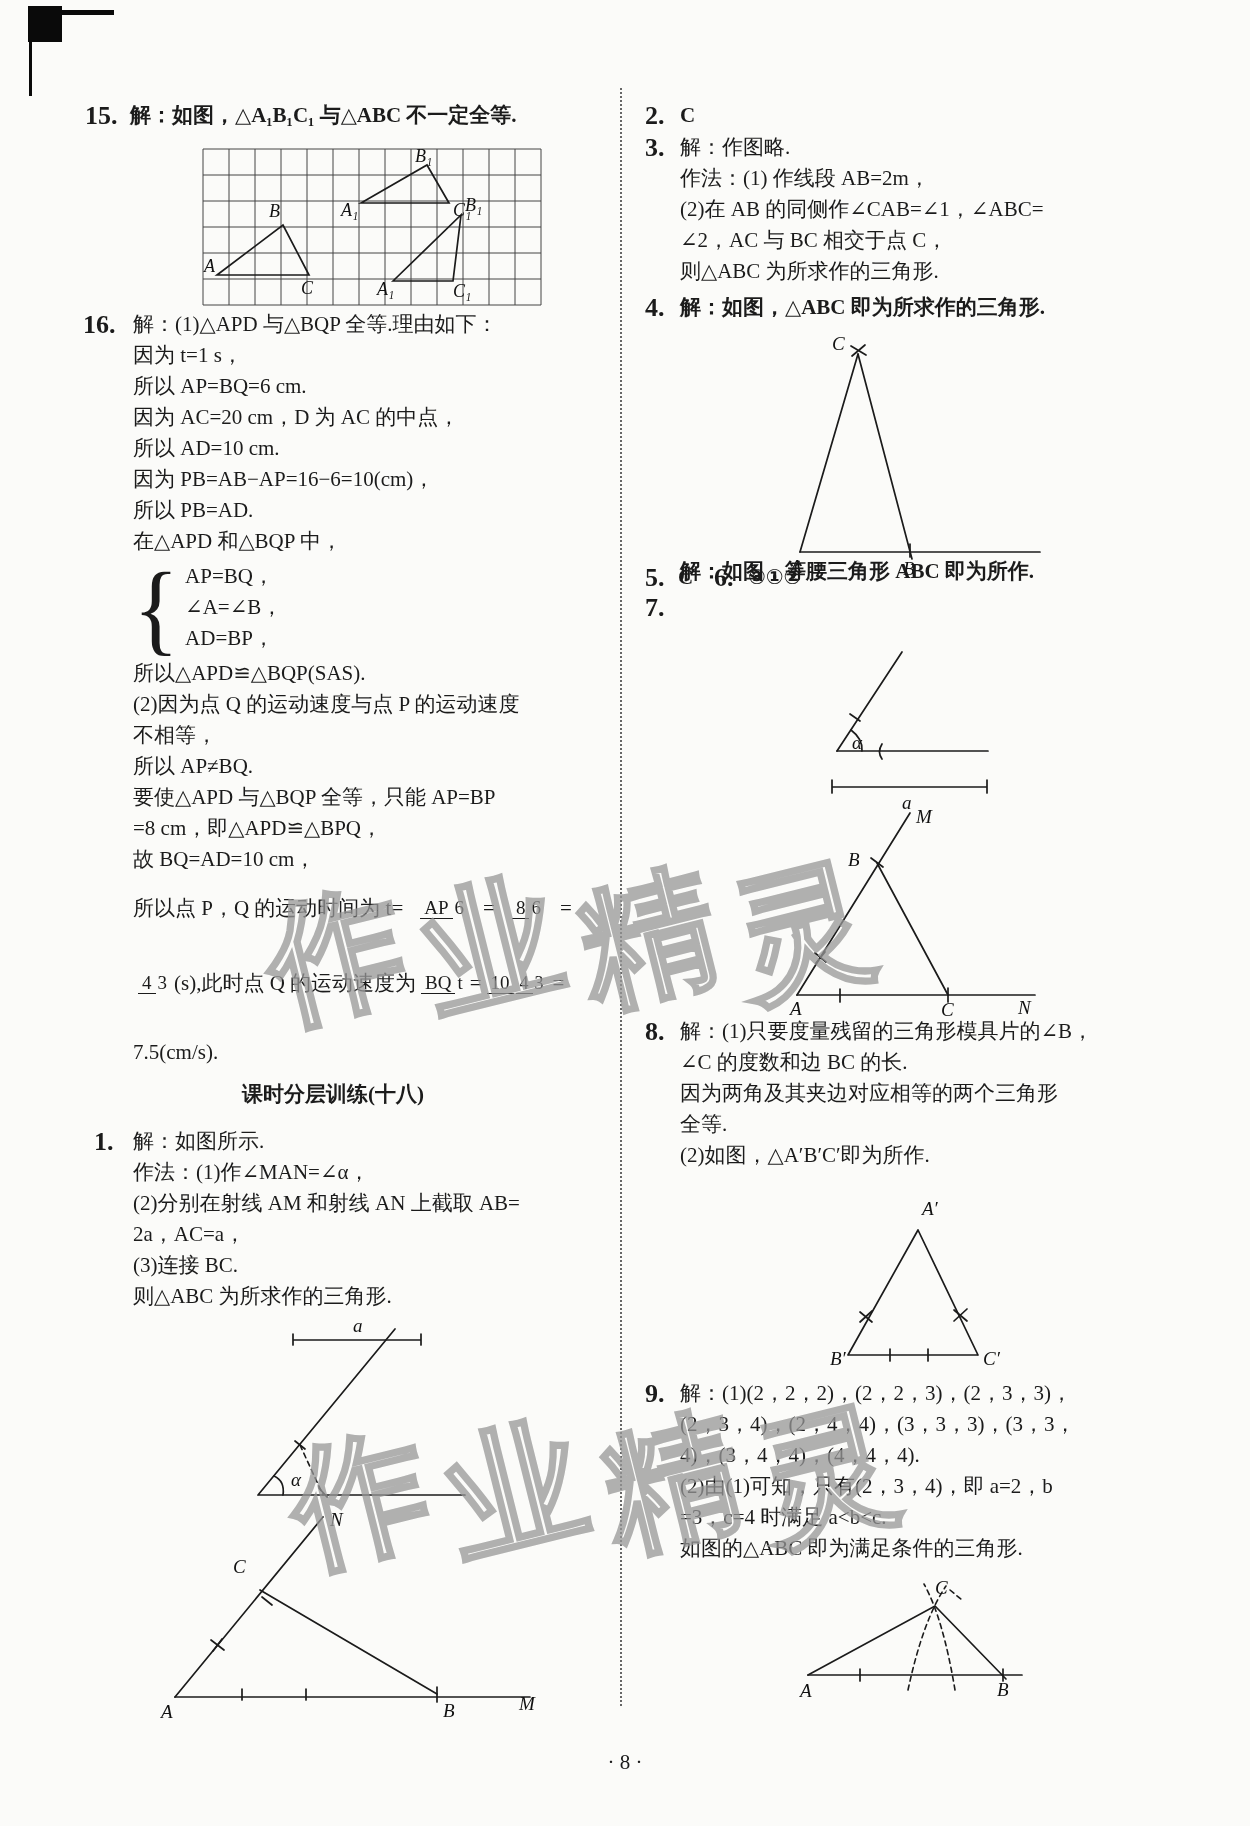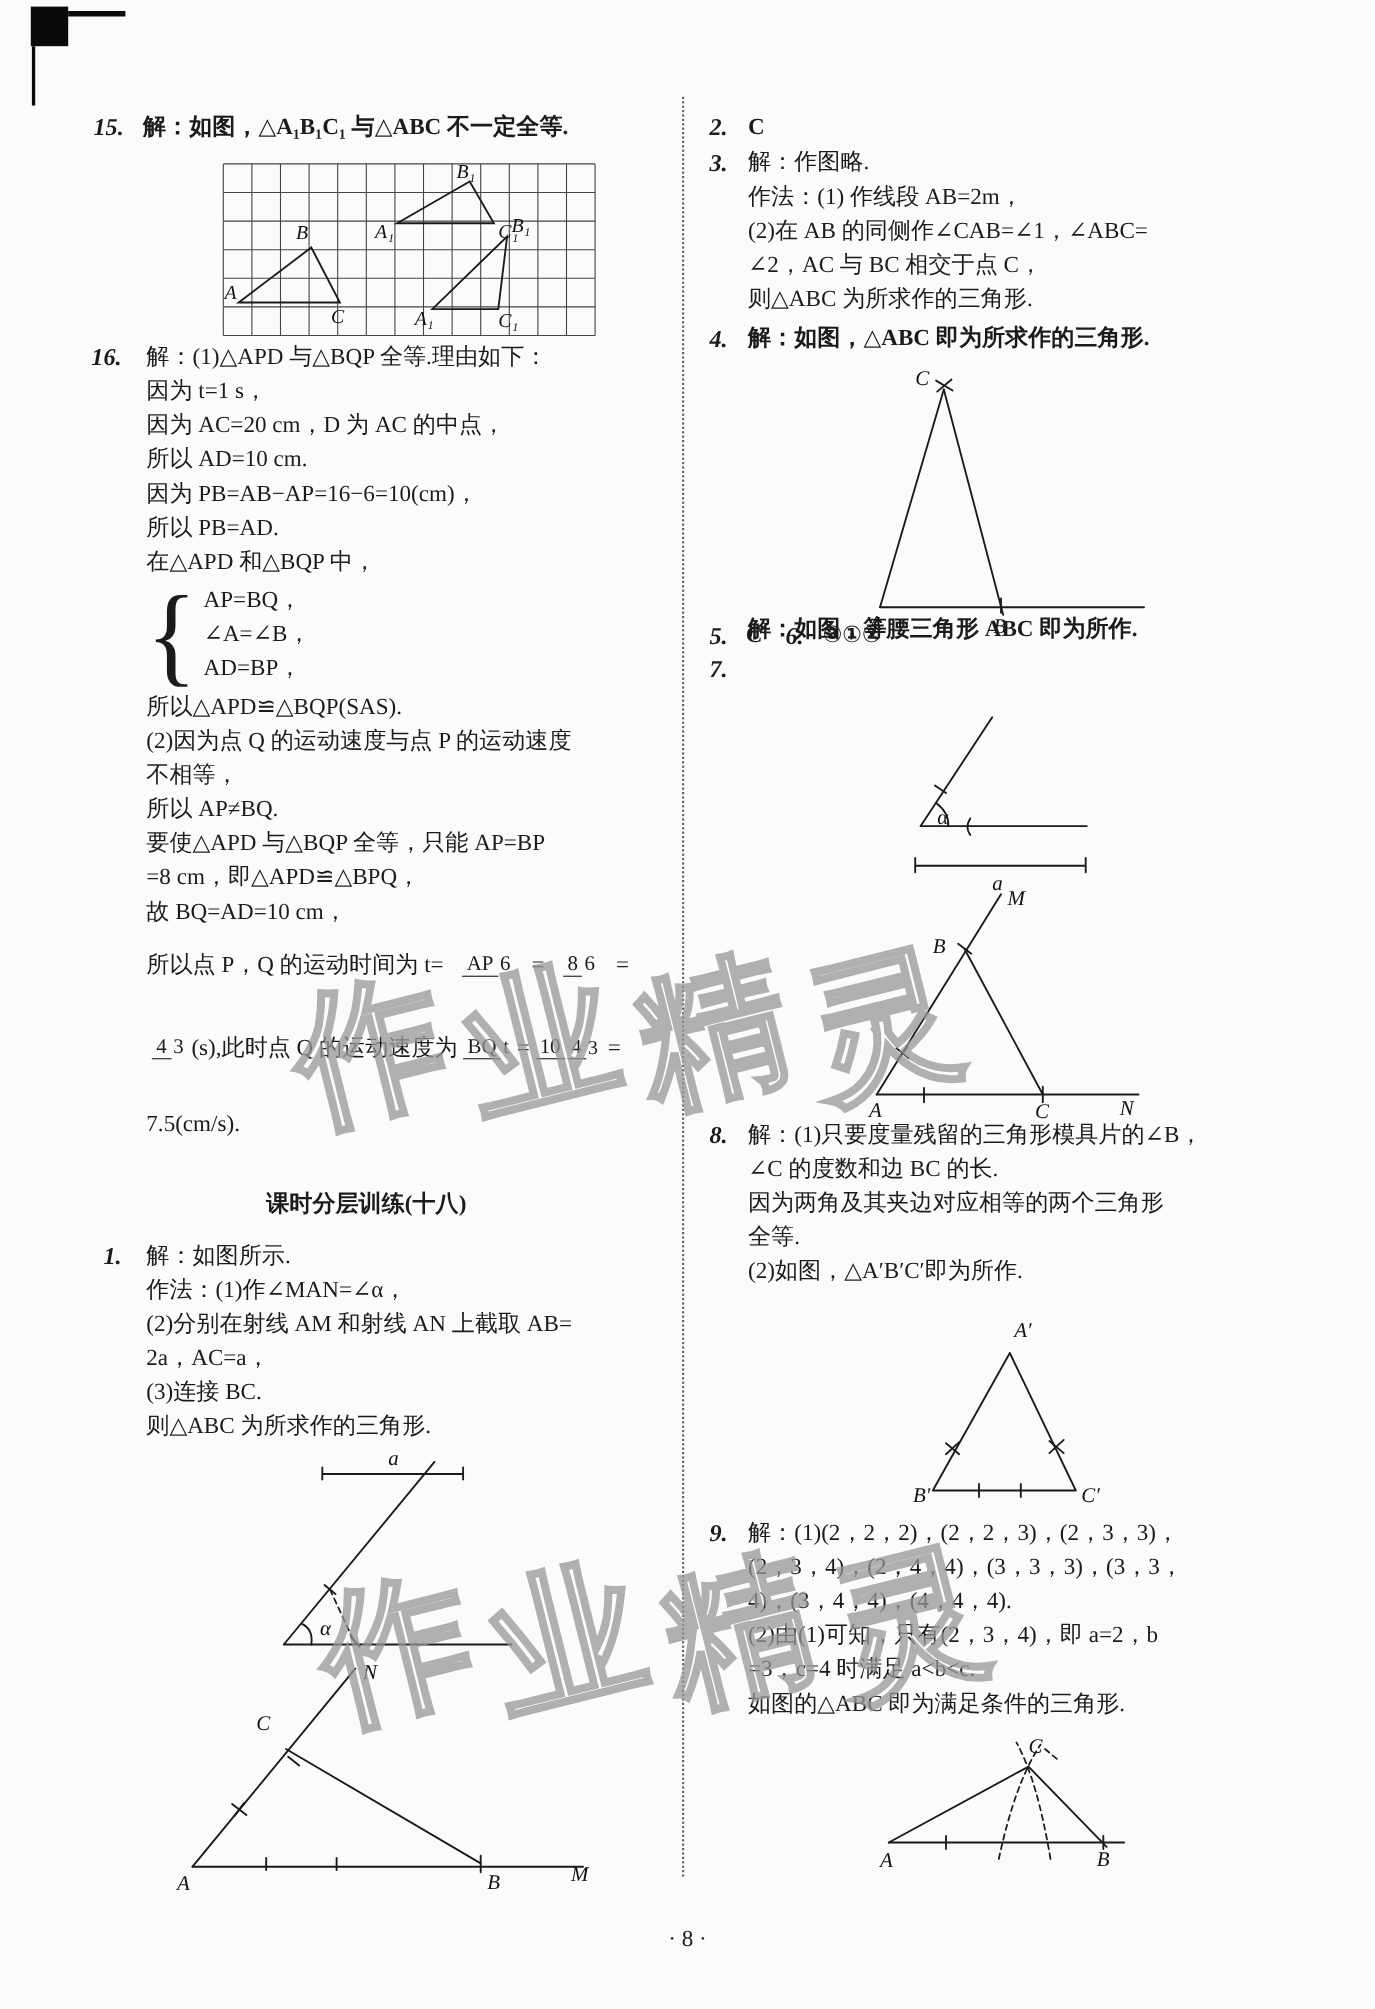--- a/index.html
+++ b/index.html
@@ -1,20 +1,20 @@
 <!DOCTYPE html>
 <html><head>
 <meta charset="utf-8">
 <style>
   html,body{margin:0;padding:0;}
   body{width:1250px;height:1826px;position:relative;background:#fbfbf9;
        font-family:"Liberation Serif","DejaVu Serif",serif;color:#1b1b1b;overflow:hidden;}
   .abs{position:absolute;font-weight:bold;}
   .ln{height:31px;line-height:31px;white-space:nowrap;font-size:21px;}
-  .pnum{position:absolute;font-weight:700;font-size:22px;line-height:31px;font-style:italic;}
+  .pnum{position:absolute;font-weight:700;font-size:26px;line-height:31px;}
   .content{position:absolute;}
   .sys{display:flex;align-items:center;margin:4px 0;}
   .brace{font-size:96px;font-weight:400;line-height:93px;transform:scaleY(1.05);display:inline-block;}
   .sysl{margin-left:6px;}
   .frow{display:flex;align-items:center;white-space:nowrap;font-size:21px;}
   .frac{display:inline-flex;align-items:center;margin:0 5px;font-size:19px;line-height:1.12;}
   .fn{border-bottom:1.6px solid #1b1b1b;padding:0 4px;text-align:center;}
   .fd{padding:0 2px;text-align:center;}
   .frac .frac{margin:0;font-size:18px;}
   .hdr{font-weight:700;font-size:21px;text-align:center;}
@@ -69,20 +69,21 @@
   <text class="glbl" x="250" y="67">C₁</text>
   <text class="glbl" x="174" y="146">A₁</text>
   <text class="glbl" x="262" y="62">B₁</text>
   <text class="glbl" x="250" y="148">C₁</text>
 </svg>
 
 <div class="pnum abs" style="left:83px;top:309px;">16.</div>
 <div class="content" style="left:133px;top:309px;width:460px;">
   <div class="ln">解：(1)△APD 与△BQP 全等.理由如下：</div>
   <div class="ln">因为 t=1 s，</div>
+  <div class="ln">所以 AP=BQ=6 cm.</div>
   <div class="ln">因为 AC=20 cm，D 为 AC 的中点，</div>
   <div class="ln">所以 AD=10 cm.</div>
   <div class="ln">因为 PB=AB−AP=16−6=10(cm)，</div>
   <div class="ln">所以 PB=AD.</div>
   <div class="ln">在△APD 和△BQP 中，</div>
   <div class="sys">
     <span class="brace">{</span>
     <span class="sysl">
       <span class="ln" style="display:block;">AP=BQ，</span>
       <span class="ln" style="display:block;">∠A=∠B，</span>

